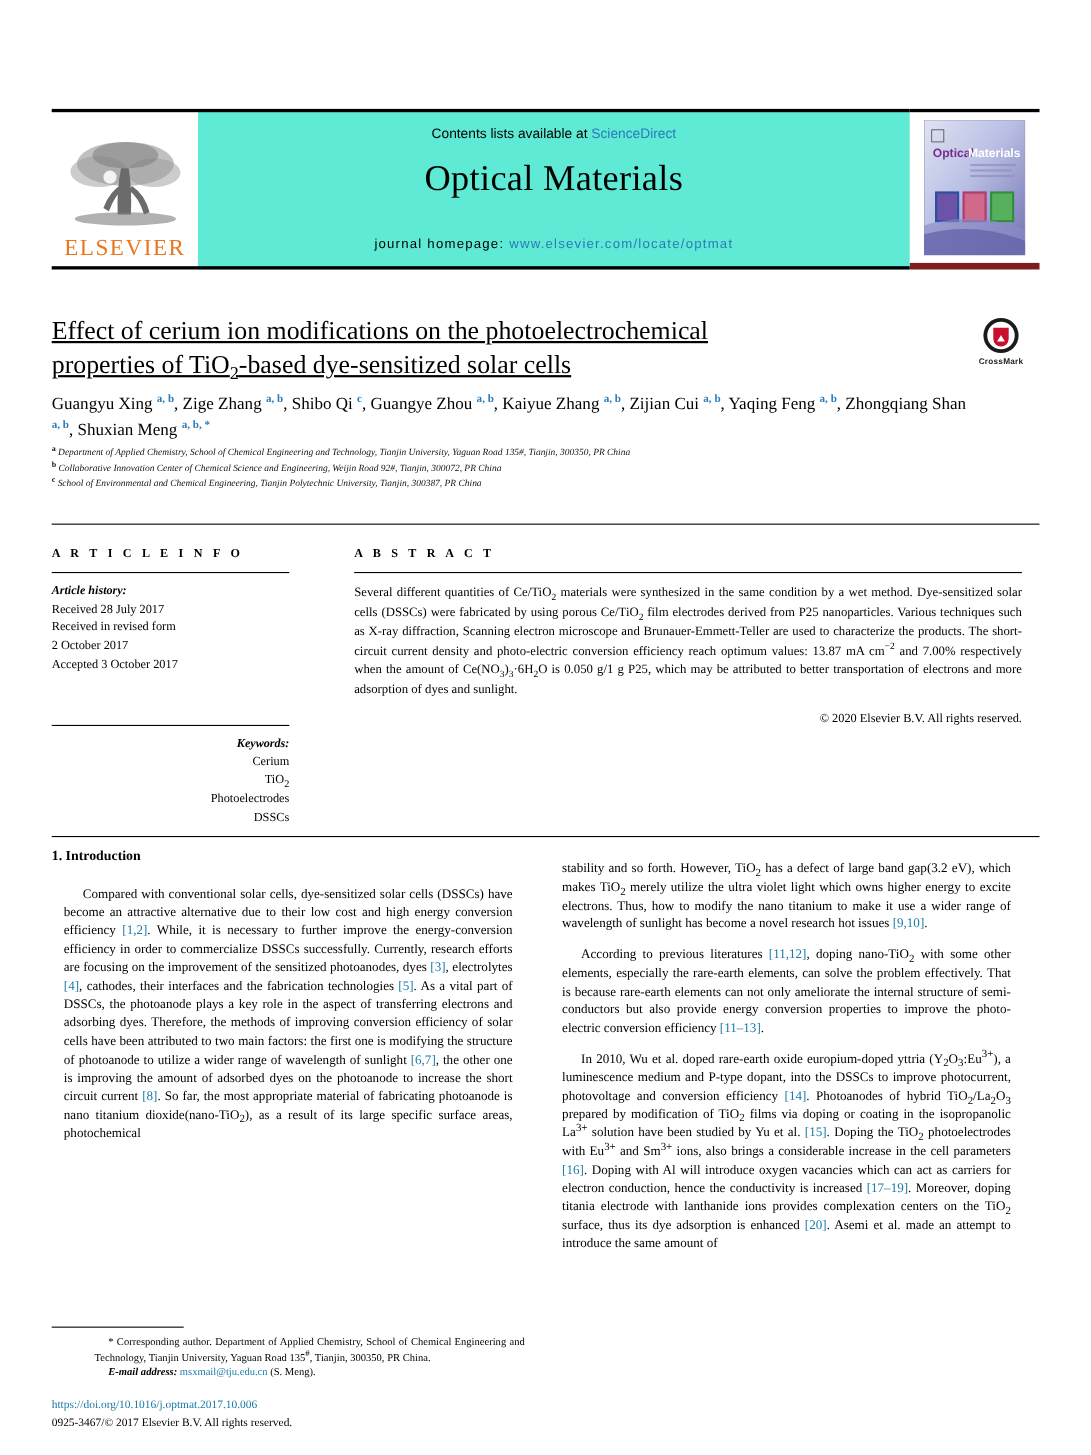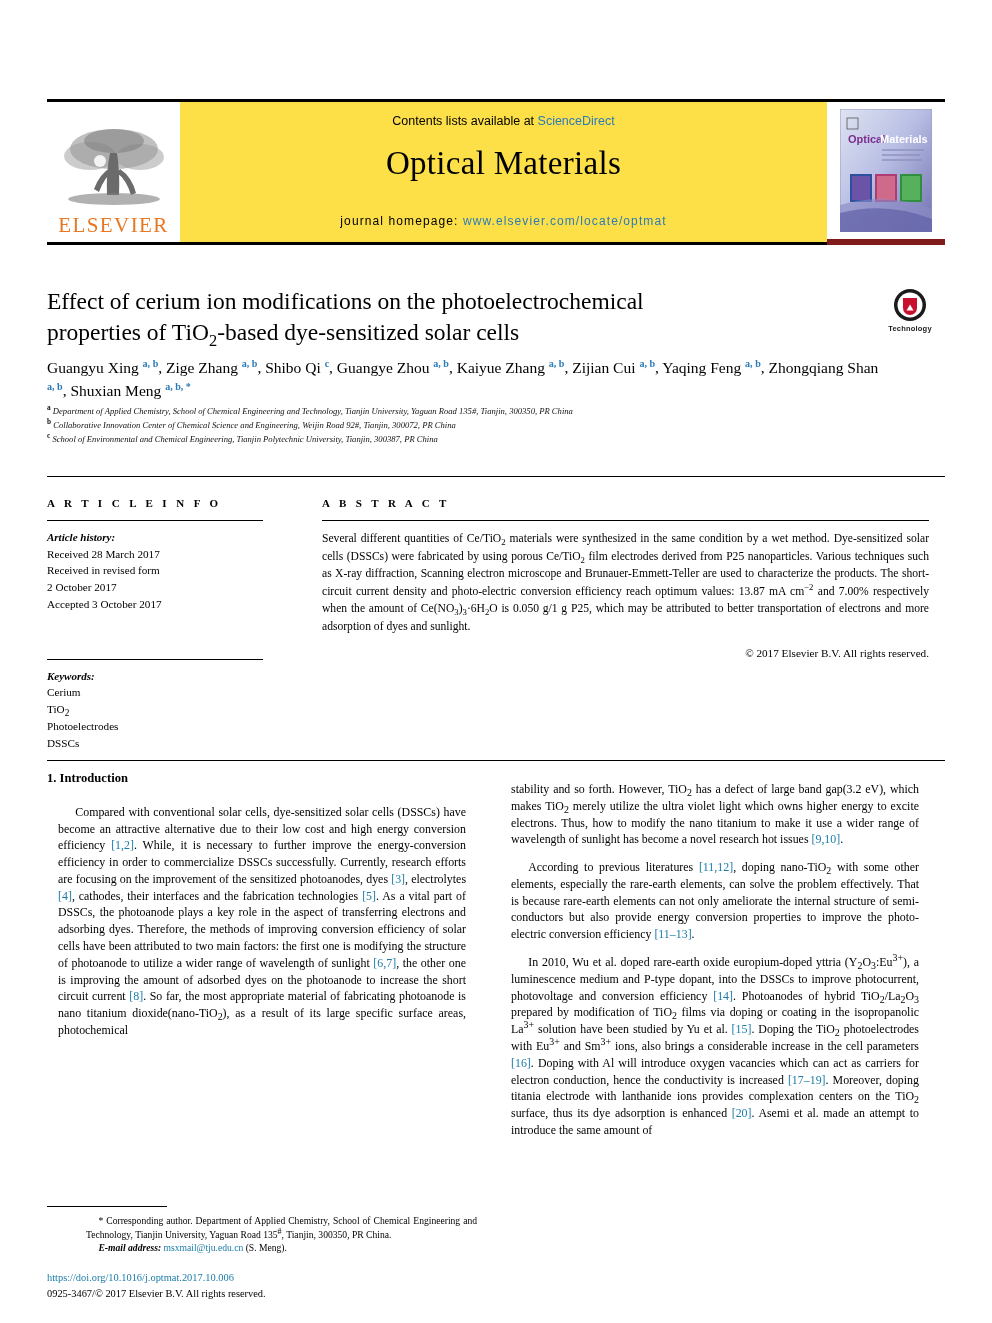--- a/index.html
+++ b/index.html
@@ -35,21 +35,21 @@
     padding-bottom:6px;
   }
   .els-tree { width:108px; height:92px; margin-top:6px; }
   .els-word {
     font-family:"Liberation Serif", serif;
     font-size:21px; letter-spacing:1.4px; color:#E87722; font-weight:400;
     line-height:1;
     text-align:right;
   }
   .mast-mid {
-    flex:1; background:#fde047; border-top:3px solid #000; border-bottom:3px solid #000;
+    flex:1; background:#5eead4; border-top:3px solid #000; border-bottom:3px solid #000;
     position:relative; display:flex; flex-direction:column;
     align-items:center; justify-content:flex-start; padding-top:12px;
   }
   .contents-line { font-family:"Liberation Sans", sans-serif; font-size:12.5px; color:#000; }
   .contents-line a { color:#2b7bb9; text-decoration:none; }
   .journal-name {
     font-family:"Liberation Serif", serif;
     font-size:33px; margin-top:17px; letter-spacing:.3px;
   }
   .homepage {
@@ -57,21 +57,21 @@
     font-family:Liberation Sans, sans-serif; font-size:12px; letter-spacing:1.1px;margin-top:32px;
   }
   .homepage .url { color:#2b7bb9; }
   .mast-right {
     width:118px; border-top:3px solid #000; border-bottom:6px solid #7f1d1d;
     display:flex; align-items:center; justify-content:center; background:#fff;
   }
   .cover { width:92px; height:123px; }
 
   
-  .titlebox { position:absolute; left:47px; top:286px; width:830px; }
+  .titlebox { position:absolute; left:47px; top:286px; width:830px;text-decoration:underline; }
   .title {
     font-family:"Liberation Serif", serif;
     font-size:23.5px; line-height:1.33; font-weight:400; color:#000;
     margin:0;
   }
   .title sub { font-size:70%; }
 
   .crossmark { position:absolute; left:877px; top:288px; width:66px; text-align:center; }
   .cm-badge { width:34px; height:34px; display:block; margin:0 auto; }
   .cm-label {
@@ -101,21 +101,21 @@
   .sechead {
     font-family:"Liberation Sans", serif;
     font-family:"Liberation Serif", serif;
     font-size:11px; font-weight:bold; letter-spacing:3.4px;
   }
   .hrule { border-top:1.6px solid #000; margin-top:11px; }
   .hrule2 { border-top:1.6px solid #000; margin-top:0; }
 
   .ital-label { font-style:italic; font-weight:bold; font-size:11px; }
   .histblock { font-size:11.2px; line-height:1.5; margin-top:8px; }
-  .kwblock { font-size:11.2px; line-height:1.5; margin-top:8px; }
+  .kwblock { font-size:11.2px; line-height:1.5; margin-top:8px;text-align:right; }
   .kwblock .ital-label { display:block; }
   .kwsep { margin-top:46px; }
 
   .abstract {
     font-size:11.6px; line-height:1.52; text-align:justify; margin-top:9px;
   }
   .abstract sub, .abstract sup { font-size:75%; }
   .copyline { text-align:right; font-size:11.2px; margin-top:11px; font-weight:500; }
 
   .rule-bot { position:absolute; left:47px; top:760px; width:898px; border-top:1px solid #000; }
@@ -218,41 +218,41 @@
     </h1>
   </div>
 
   <div class="crossmark">
     <svg class="cm-badge" viewBox="0 0 34 34">
       <circle cx="17" cy="17" r="16" fill="#1b1b1b"></circle>
       <circle cx="17" cy="17" r="12.5" fill="#ffffff"></circle>
       <path d="M10 10 h14 v10 a7 7 0 0 1 -14 0 z" fill="#c8102e"></path>
       <path d="M13.5 22.5 l3.5 -6 l3.5 6 z" fill="#ffffff"></path>
     </svg>
-    <div class="cm-label">Technology</div>
+    <div class="cm-label">CrossMark</div>
   </div>
 
   <div class="authors">
     <span>Guangyu Xing <sup>a, b</sup>, </span><span>Zige Zhang <sup>a, b</sup>, </span><span>Shibo Qi <sup>c</sup>, </span><span>Guangye Zhou <sup>a, b</sup>, </span><span>Kaiyue Zhang <sup>a, b</sup>, </span><span>Zijian Cui <sup>a, b</sup>, </span><span>Yaqing Feng <sup>a, b</sup>, </span><span>Zhongqiang Shan <sup>a, b</sup>, </span><span>Shuxian Meng <sup>a, b, <span class="star">*</span></sup></span>
   </div>
 
   <div class="affils">
     <div><sup>a</sup> <span>Department of Applied Chemistry, School of Chemical Engineering and Technology, Tianjin University, Yaguan Road 135#, Tianjin, 300350, PR China</span></div>
     <div><sup>b</sup> <span>Collaborative Innovation Center of Chemical Science and Engineering, Weijin Road 92#, Tianjin, 300072, PR China</span></div>
     <div><sup>c</sup> <span>School of Environmental and Chemical Engineering, Tianjin Polytechnic University, Tianjin, 300387, PR China</span></div>
   </div>
 
   <div class="rule-top"></div>
 
   <div class="infocol">
     <div class="sechead">A R T I C L E   I N F O</div>
     <div class="hrule"></div>
     <div class="histblock">
       <div class="ital-label">Article history:</div>
-      <div>Received 28 March 2017</div>
+      <div>Received 28 July 2017</div>
       <div>Received in revised form</div>
       <div>2 October 2017</div>
       <div>Accepted 3 October 2017</div>
     </div>
     <div class="kwsep"></div>
     <div class="hrule2"></div>
     <div class="kwblock">
       <span class="ital-label">Keywords:</span>
       <div>Cerium</div>
       <div>TiO<sub>2</sub></div>
@@ -266,21 +266,21 @@
     <div class="hrule"></div>
     <div class="abstract">
       Several different quantities of Ce/TiO<sub>2</sub> materials were synthesized in the same condition by a wet
       method. Dye-sensitized solar cells (DSSCs) were fabricated by using porous Ce/TiO<sub>2</sub> film electrodes
       derived from P25 nanoparticles. Various techniques such as X-ray diffraction, Scanning electron micro­scope
       and Brunauer-Emmett-Teller are used to characterize the products. The short-circuit current
       density and photo-electric conversion efficiency reach optimum values: 13.87 mA cm<sup>−2</sup> and 7.00%
       respectively when the amount of Ce(NO<sub>3</sub>)<sub>3</sub>·6H<sub>2</sub>O is 0.050 g/1 g P25, which may be attributed to better
       transportation of electrons and more adsorption of dyes and sunlight.
     </div>
-    <div class="copyline">© 2017 Elsevier B.V. All rights reserved.</div>
+    <div class="copyline">© 2020 Elsevier B.V. All rights reserved.</div>
   </div>
 
   <div class="rule-bot"></div>
 
   <div class="col colL">
     <h2>1.  Introduction</h2>
     <p>Compared with conventional solar cells, dye-sensitized solar
       cells (DSSCs) have become an attractive alternative due to their low
       cost and high energy conversion efficiency <span class="ref">[1,2]</span>. While, it is
       necessary to further improve the energy-conversion efficiency in

